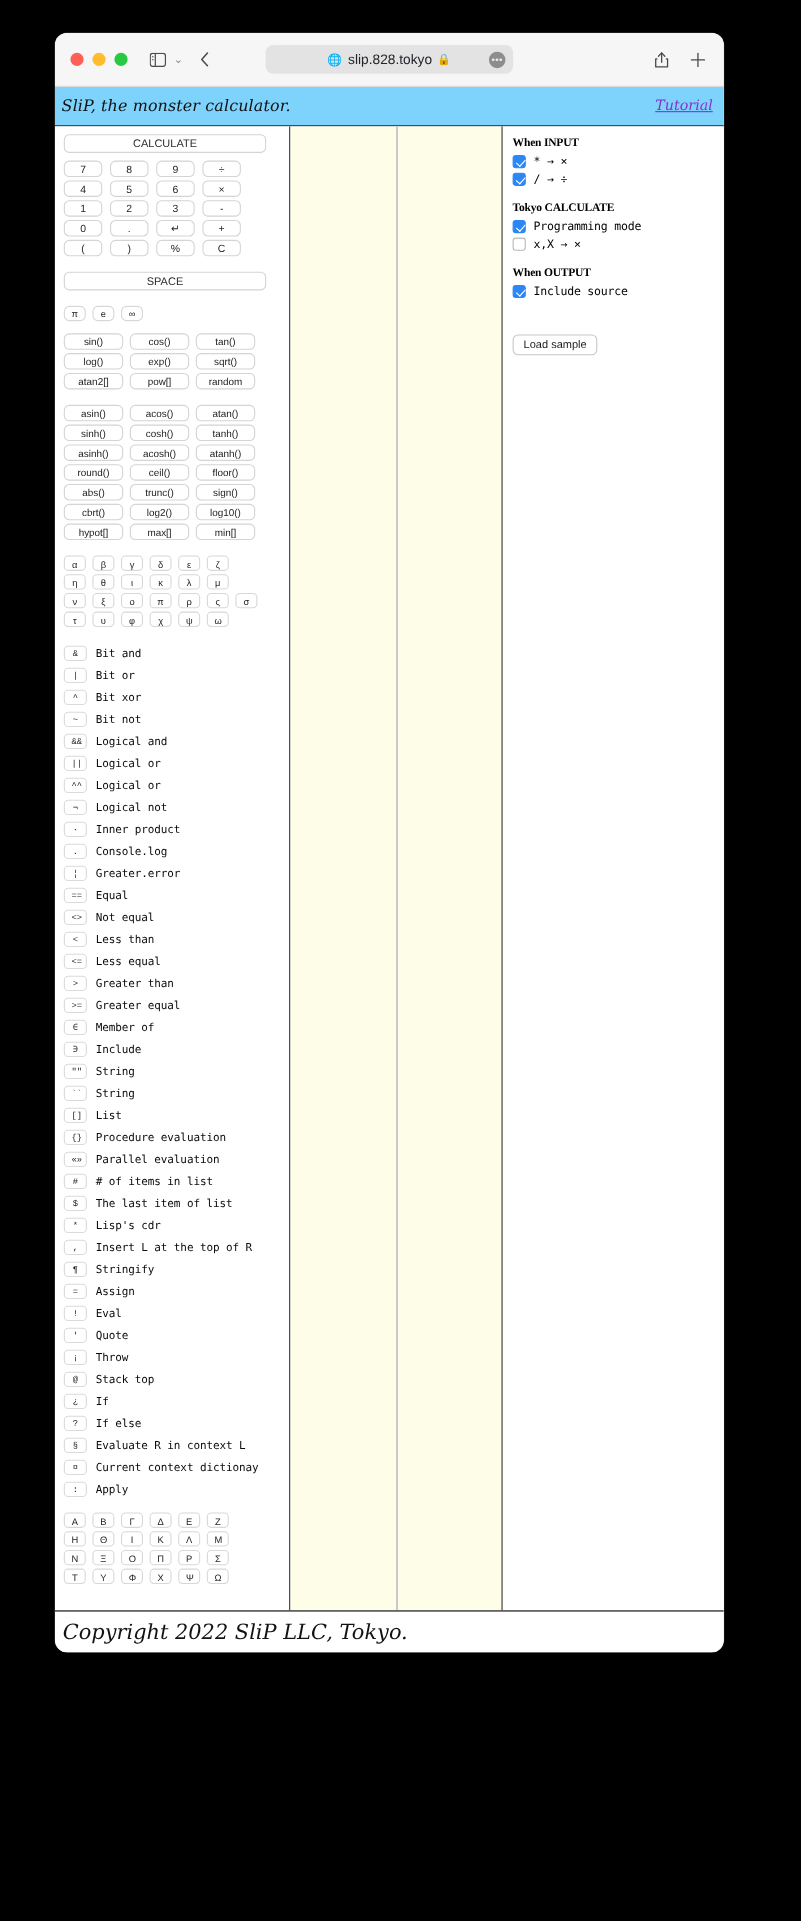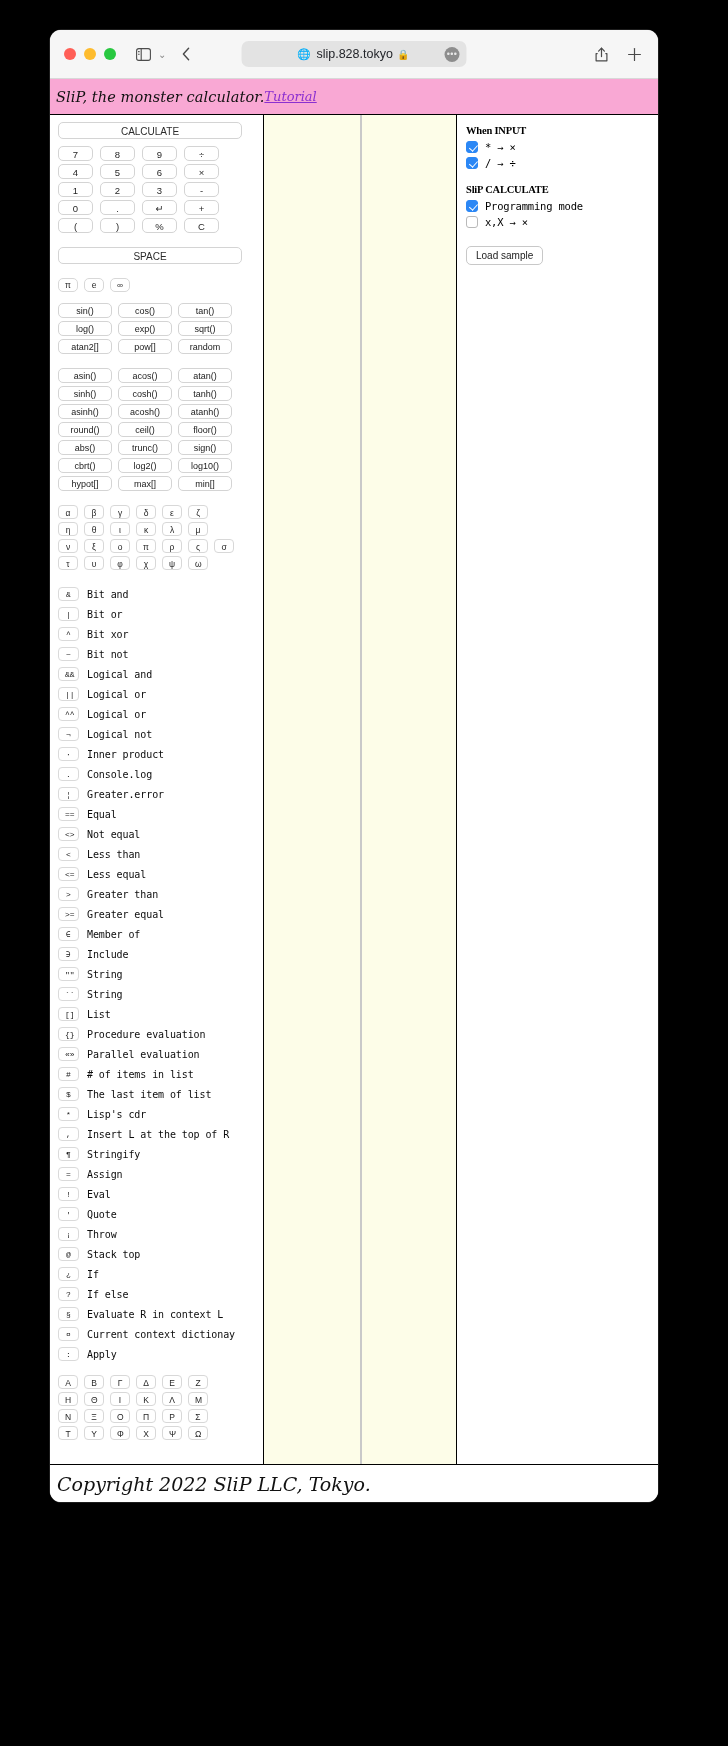--- a/index.html
+++ b/index.html
@@ -75,22 +75,23 @@
     position: absolute; right: 16px;
     display: flex; align-items: center; gap: 19px;
   }
   .share-ico { font-size: 15px; color: #4a4a4a; }
   .plus-ico { font-size: 19px; color: #4a4a4a; font-weight: 300; }
 
   
   .page-header {
     height: 36px;
     flex: none;
-    background: #f9a8d4;
+    background: #7dd3fc;
     display: flex; align-items: center;
+    justify-content: space-between;
     padding: 0 10px 0 6px;
     border-bottom: 0.7px solid #000;
   }
   .site-title {
     font-family: "DejaVu Serif", serif;
     font-size: 14.5px;
     font-style: italic;
     color: #111;
     letter-spacing: 0.1px;
   }
@@ -244,21 +245,21 @@
     transform: rotate(42deg);
   }
   .set-label {
     font-family: "DejaVu Sans Mono", monospace;
     font-size: 10.5px;
     color: #000;
     white-space: nowrap;
     letter-spacing: -0.2px;
   }
   .load-btn {
-    margin-top: 3px;
+    margin-top: 18px;
     height: 19px;
     padding: 0 9px;
     border: 0.8px solid #c8c8c8;
     border-radius: 5px;
     background: #fff;
     font-size: 10px;
     color: #1b1b1b;
     cursor: pointer;
     font-family: "Liberation Sans", sans-serif;
   }
@@ -678,30 +679,37 @@
               <div class="set-row">
                 <div class="cbox on"></div>
                 <span class="set-label">* → ×</span>
               </div>
               <div class="set-row">
                 <div class="cbox on"></div>
                 <span class="set-label">/ → ÷</span>
               </div>
             </div>
             <div class="set-group">
-              <div class="set-head">SliP CALCULATE</div>
+              <div class="set-head">Tokyo CALCULATE</div>
               <div class="set-row">
                 <div class="cbox on"></div>
                 <span class="set-label">Programming mode</span>
               </div>
               <div class="set-row">
                 <div class="cbox"></div>
                 <span class="set-label">x,X → ×</span>
               </div>
             </div>
+            <div class="set-group">
+              <div class="set-head">When OUTPUT</div>
+              <div class="set-row">
+                <div class="cbox on"></div>
+                <span class="set-label">Include source</span>
+              </div>
+            </div>
           </div>
         <button class="load-btn">Load sample</button>
       </div>
     </div>
 
     <div class="footer">
       <div class="copyright">Copyright 2022 SliP LLC, Tokyo.</div>
     </div>
   </div>
 </div>

